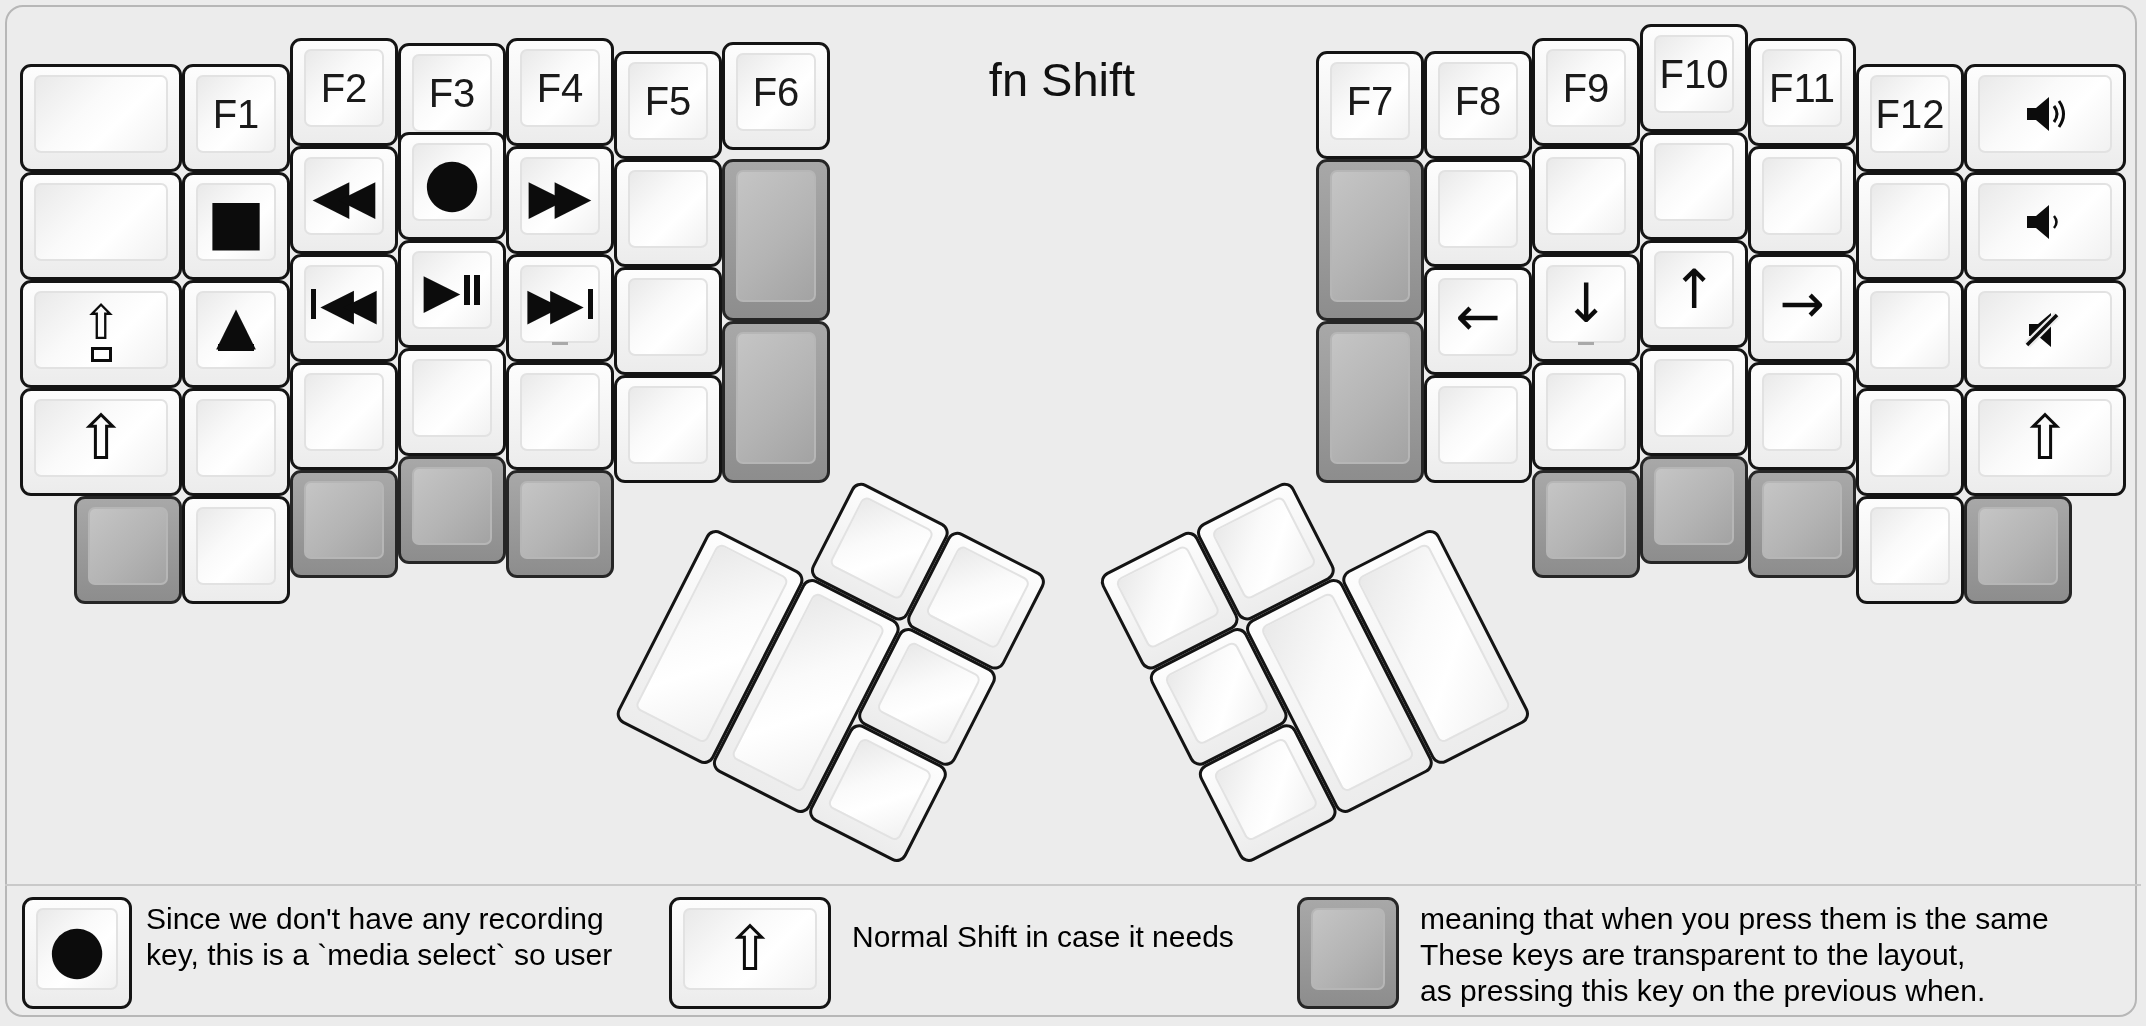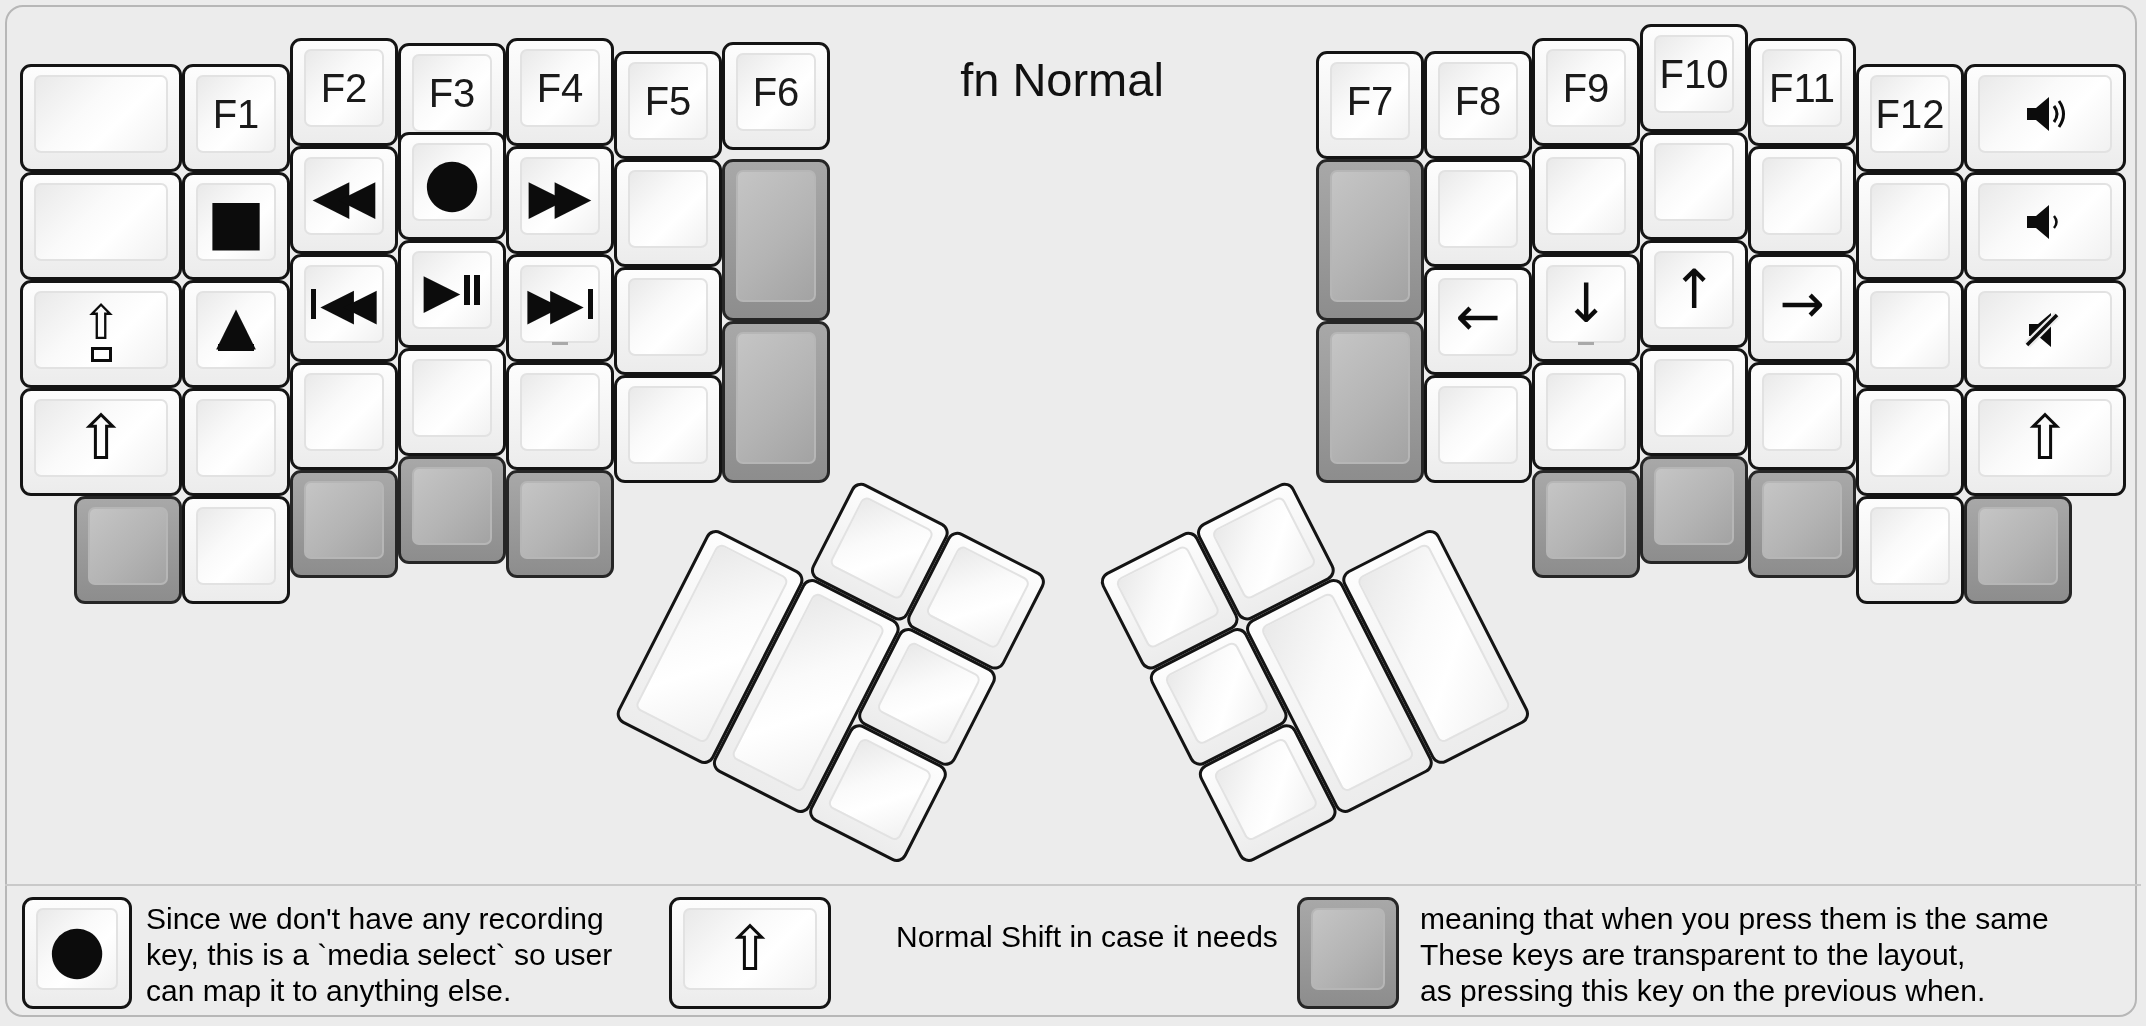--- a/index.html
+++ b/index.html
@@ -37,21 +37,21 @@
 
   .legend-text { position:absolute; font-size:30px; line-height:36px; color:#000; white-space:nowrap; }
   svg.vol { display:block; }
 </style>
 </head>
 <body>
 
 <div class="stage">
   <div class="case"></div>
   <div class="divider"></div>
-  <div class="title">fn Normal</div>
+  <div class="title">fn Shift</div>
   <div id="keys">
       <div class="key" style="left: 20px; top: 64px; width: 162px; height: 108px;">
         <div class="cap"></div>
       </div>
       <div class="key" style="left: 20px; top: 172px; width: 162px; height: 108px;">
         <div class="cap"></div>
       </div>
       <div class="key" style="left: 20px; top: 280px; width: 162px; height: 108px;">
         <div class="cap">
           <span class="icon-col">
@@ -370,28 +370,27 @@
     </div>
   <div id="legends">
       <div class="key" style="left: 22px; top: 897px; width: 110px; height: 112px;">
         <div class="cap">
           <span class="glyph" style="font-size:66px">●</span>
         </div>
       </div>
       <div class="legend-text" style="left: 146px; top: 901px;">
         <div>Since we don't have any recording</div>
         <div>key, this is a `media select` so user</div>
-        <div>can map it to anything else.</div>
       </div>
       <div class="key" style="left: 669px; top: 897px; width: 162px; height: 112px;">
         <div class="cap">
           <span class="glyph" style="font-size:62px">⇧</span>
         </div>
       </div>
-      <div class="legend-text" style="left: 896px; top: 919px; text-align: right;">
+      <div class="legend-text" style="left: 852px; top: 919px; text-align: right;">
         <div>Normal Shift in case it needs</div>
       </div>
       <div class="key gray" style="left: 1297px; top: 897px; width: 102px; height: 112px;">
         <div class="cap"></div>
       </div>
       <div class="legend-text" style="left: 1420px; top: 901px;">
         <div>meaning that when you press them is the same</div>
         <div>These keys are transparent to the layout,</div>
         <div>as pressing this key on the previous when.</div>
       </div>

